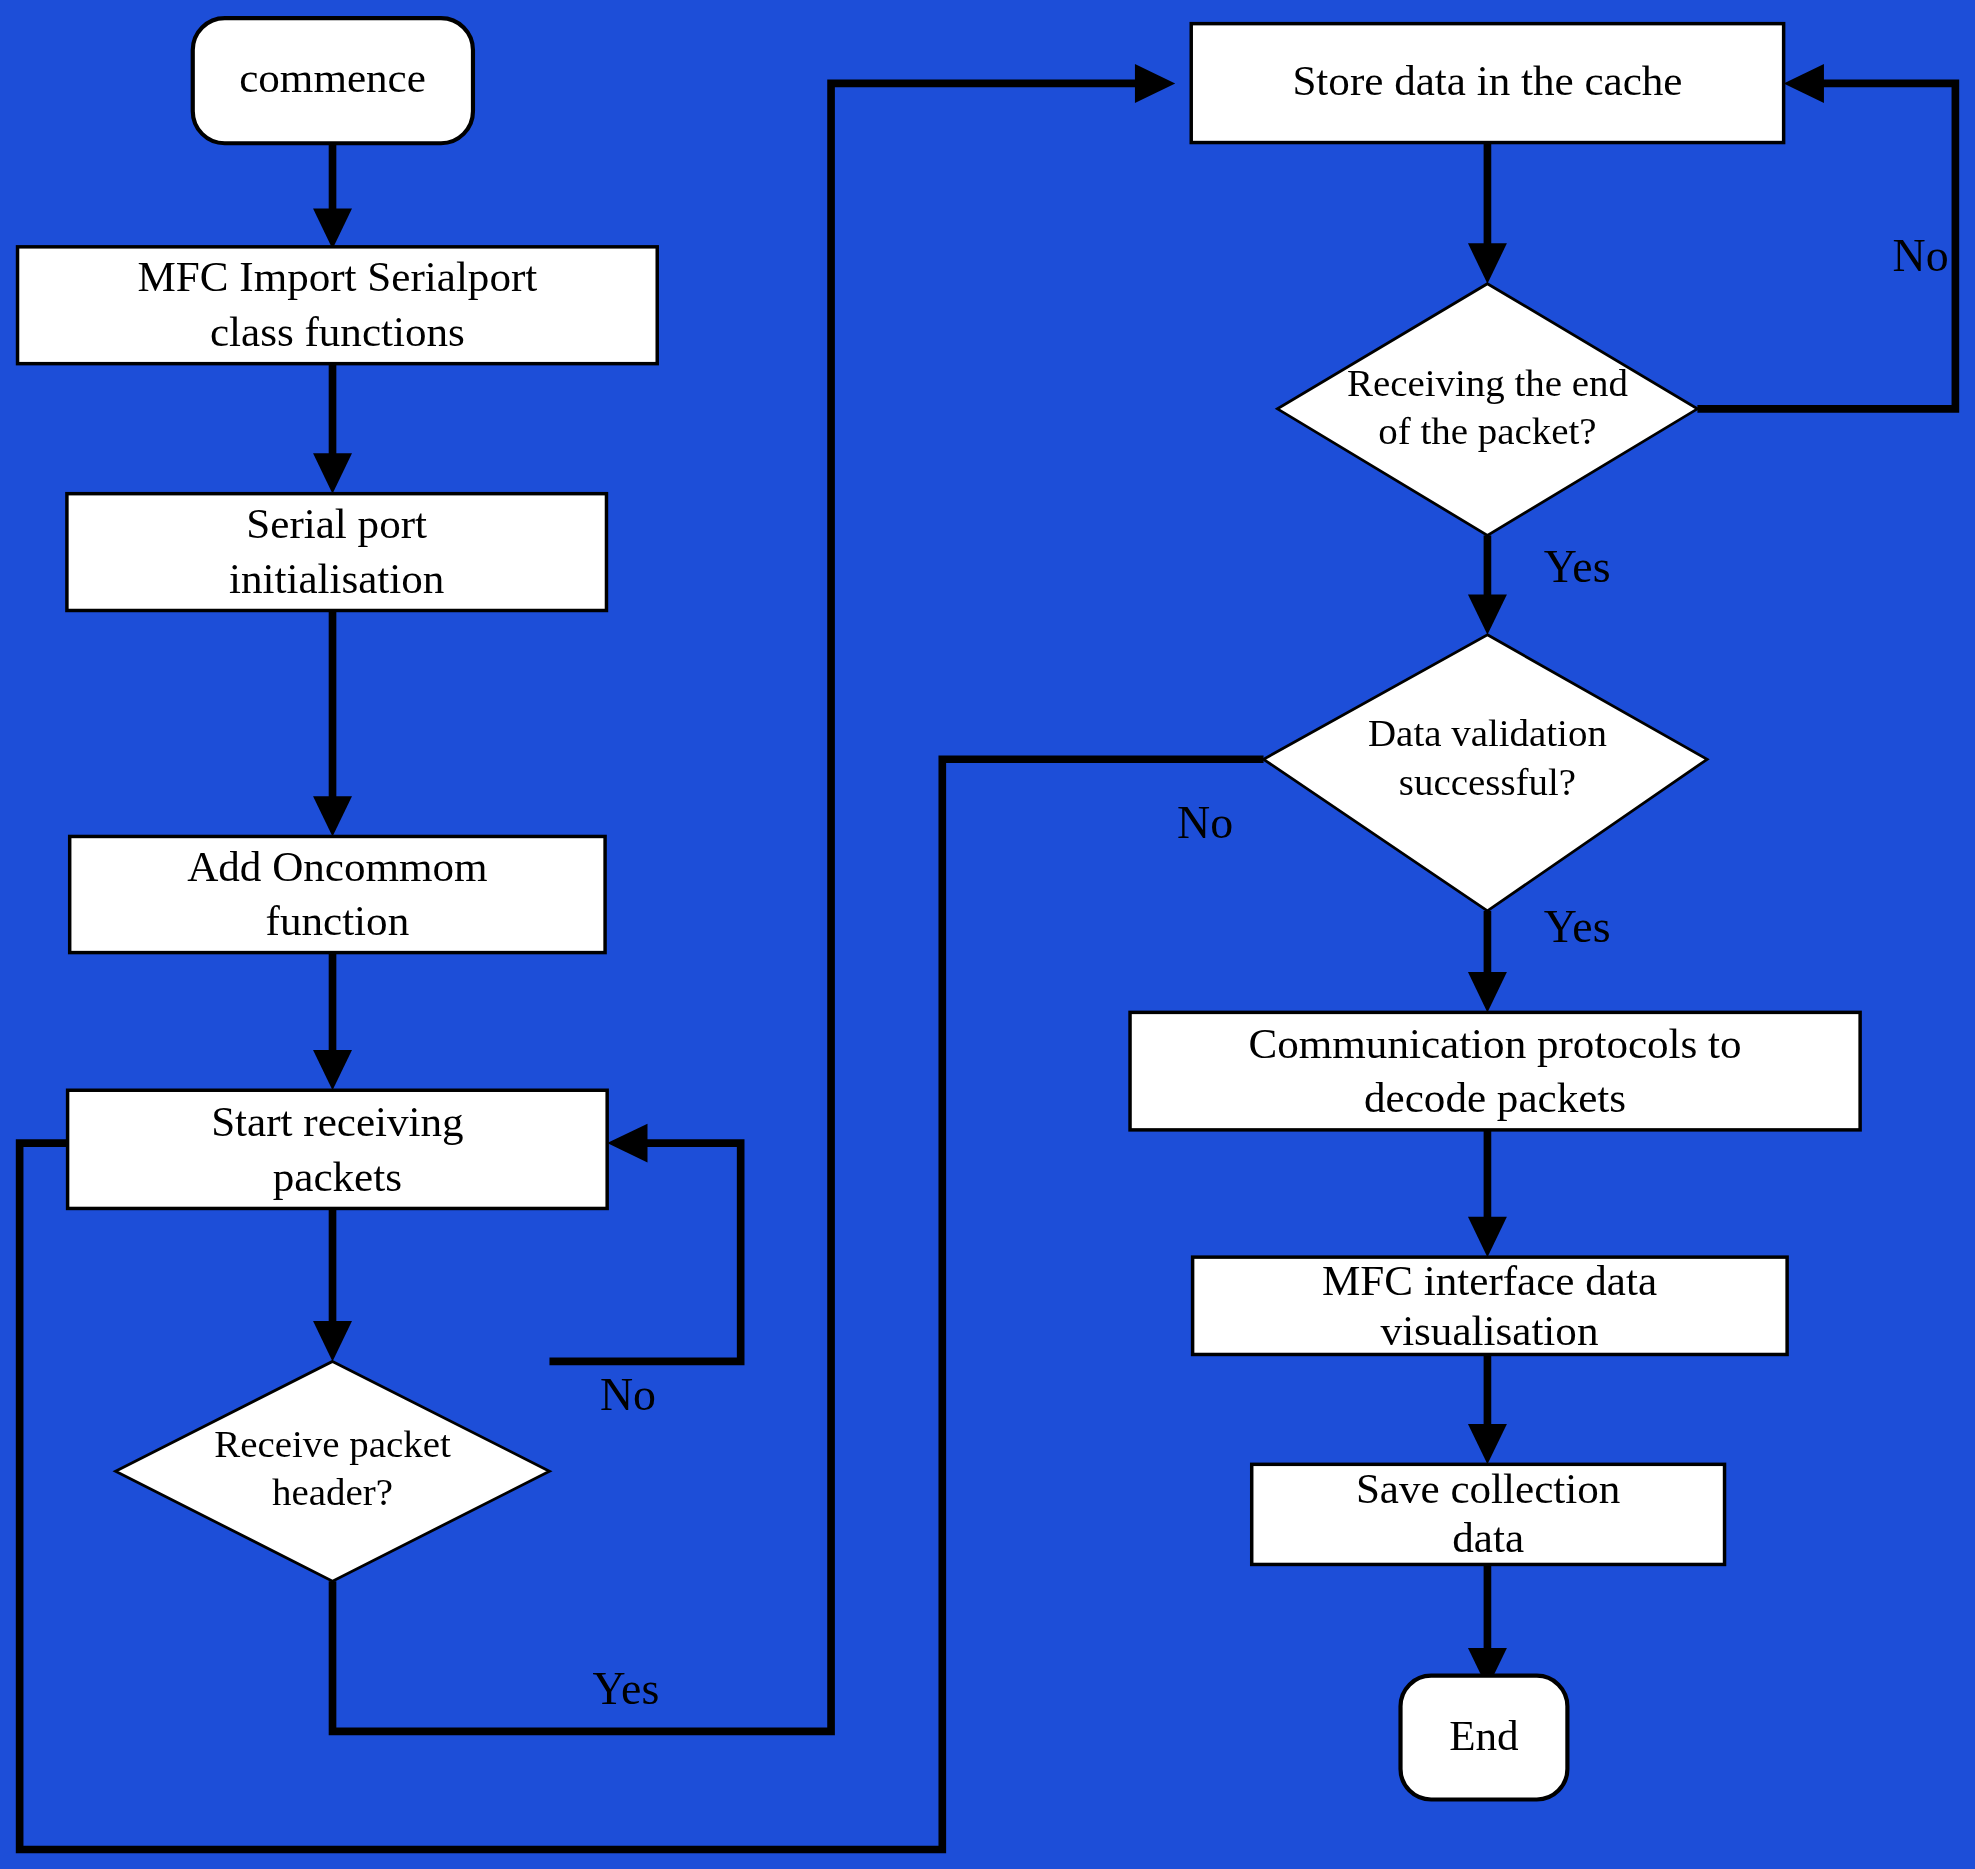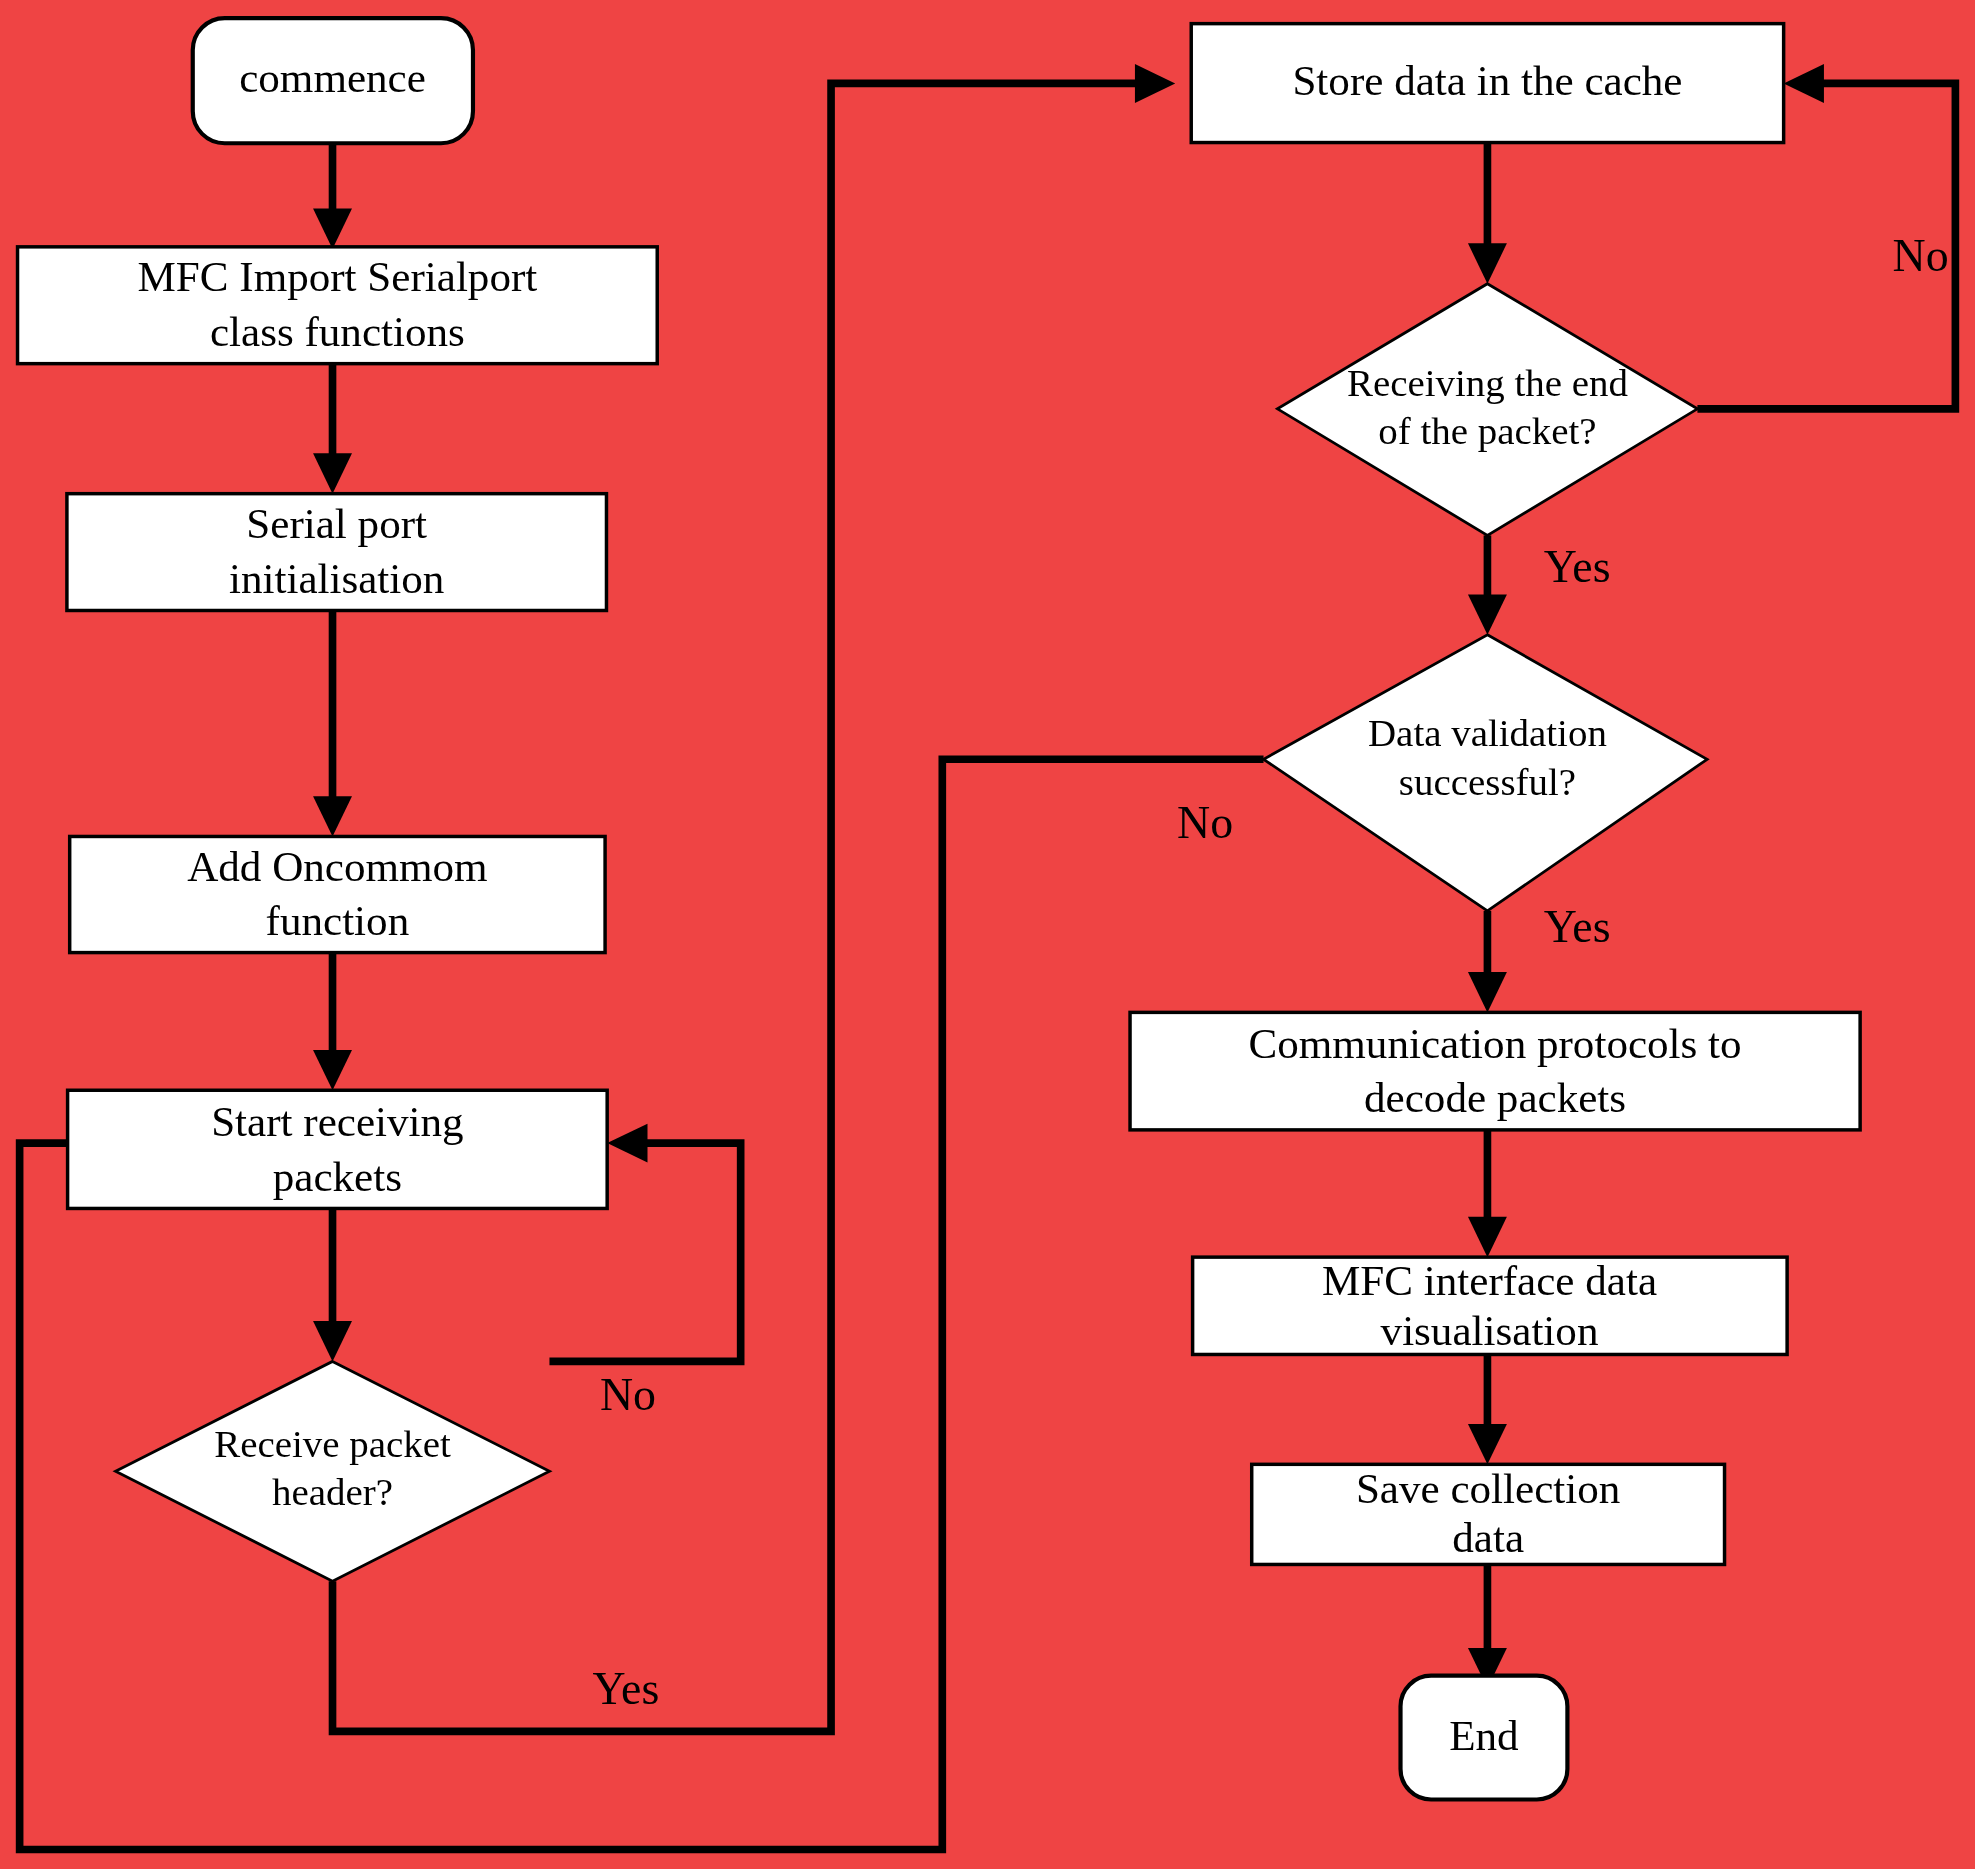--- a/index.html
+++ b/index.html
@@ -4,21 +4,21 @@
 <style>
   html, body {
     margin: 0;
     padding: 0;
     background: #ffffff;
   }
   #flowchart-root {
     width: 1975px;
     height: 1869px;
     position: relative;
-    background: #ef4444;
+    background: #1d4ed8;
     font-family: "Liberation Serif", "DejaVu Serif", serif;
   }
   svg#flow-svg {
     display: block;
     width: 1975px;
     height: 1869px;
   }
   .node-shape {
     fill: #ffffff;
     stroke: #000000;

